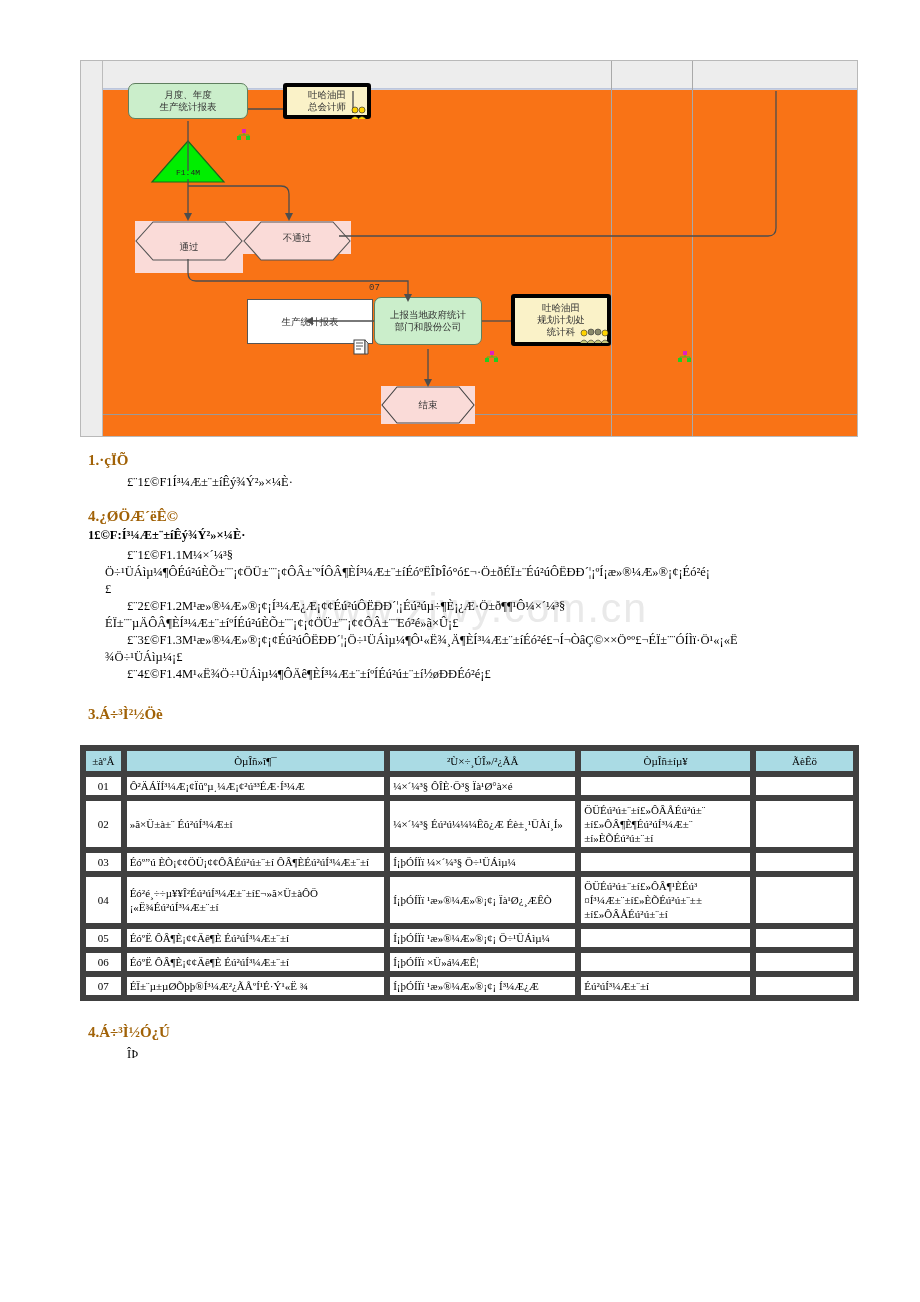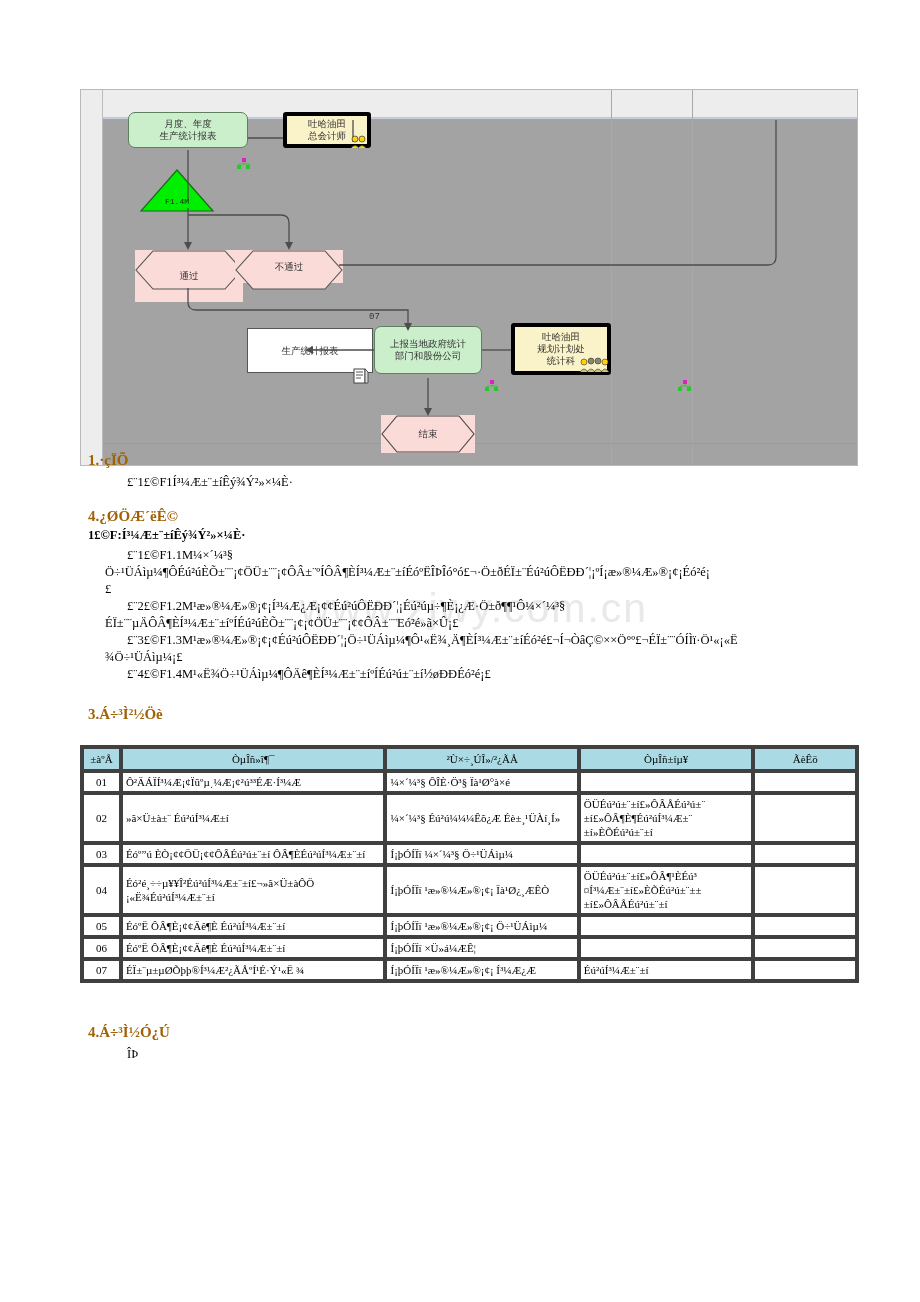--- a/index.html
+++ b/index.html
@@ -30,26 +30,25 @@
     pointer-events: none;
   }
 
   
   .diagram-wrap {
     position: absolute;
     left: 80px;
     top: 60px;
     width: 778px;
     height: 377px;
-    background: #a3a3a3;
+    background: #f97316;
     border: 1px solid #b9b9b9;
     box-sizing: border-box;
     overflow: hidden;
     z-index: 2;
-    margin-top: 29px;
   }
   .diagram-header-band {
     position: absolute;
     left: 0; top: 0;
     width: 778px; height: 28px;
     background: #ededed;
     border-bottom: 1px solid #bcc6dd;
     box-sizing: border-box;
   }
   .lane-gutter {
@@ -183,21 +182,21 @@
     top: 745px;
     width: 779px;
     border-collapse: collapse;
     font-family: "Liberation Serif", serif;
     font-size: 11px;
     line-height: 14px;
     z-index: 3;
     background: #fff;
   }
   .proc-table th, .proc-table td {
-    border: 4px solid #404040;
+    border: 6px solid #404040;
     padding: 2px 3px;
     vertical-align: middle;
     color: #000;
   }
   .proc-table thead th {
     background: #aadbe4;
     text-align: center;
     font-weight: normal;
     height: 16px;
   }
@@ -273,35 +272,35 @@
   </span>
   <span class="glyph" style="left:156px; top:66px;">
     <svg width="14" height="12" viewBox="0 0 14 12">
       <rect x="5" y="0" width="4" height="4" fill="#e020c0"></rect>
       <rect x="0" y="7" width="4" height="4" fill="#22cc22"></rect>
       <rect x="9" y="7" width="4" height="4" fill="#22cc22"></rect>
       <path d="M7 4 L7 6 M2 7 L2 6 L12 6 L12 7" stroke="#22cc22" stroke-width="0.8" fill="none"></path>
     </svg>
   </span>
 
-  <div class="node node-tri" style="left:58px; top:78px; width:76px; height:45px;text-decoration:underline;">
+  <div class="node node-tri" style="left:69px; top:78px; width:76px; height:45px;text-decoration:underline;">
     <svg width="76" height="45" viewBox="0 0 76 45" style="position:absolute;left:0;top:0;">
       <polygon points="38,2 74,43 2,43" fill="#00ee00" stroke="#1a6b1a" stroke-width="1.2"></polygon>
     </svg>
     <span class="tri-label">F1.4M</span>
   </div>
 
   <div class="node node-hex" style="left:54px; top:160px; width:108px; height:52px;">
     <svg class="hex-svg" width="108" height="40" viewBox="0 0 108 40">
       <polygon points="18,1 90,1 107,20 90,39 18,39 1,20" fill="#fadbd8" stroke="#555" stroke-width="1.1"></polygon>
     </svg>
     <span class="hex-label">通过</span>
   </div>
 
-  <div class="node node-hex" style="left:154px; top:160px; width:108px; height:33px;">
+  <div class="node node-hex" style="left:162px; top:160px; width:108px; height:33px;">
     <svg class="hex-svg" width="108" height="40" viewBox="0 0 108 40">
       <polygon points="18,1 90,1 107,20 90,39 18,39 1,20" fill="#fadbd8" stroke="#555" stroke-width="1.1"></polygon>
     </svg>
     <span class="hex-label">不通过</span>
   </div>
 
   <div class="flow-num" style="left:288px; top:222px;">07</div>
 
   <div class="node node-doc" style="left:166px; top:238px; width:126px; height:45px;">
     <span>生产统计报表</span>

